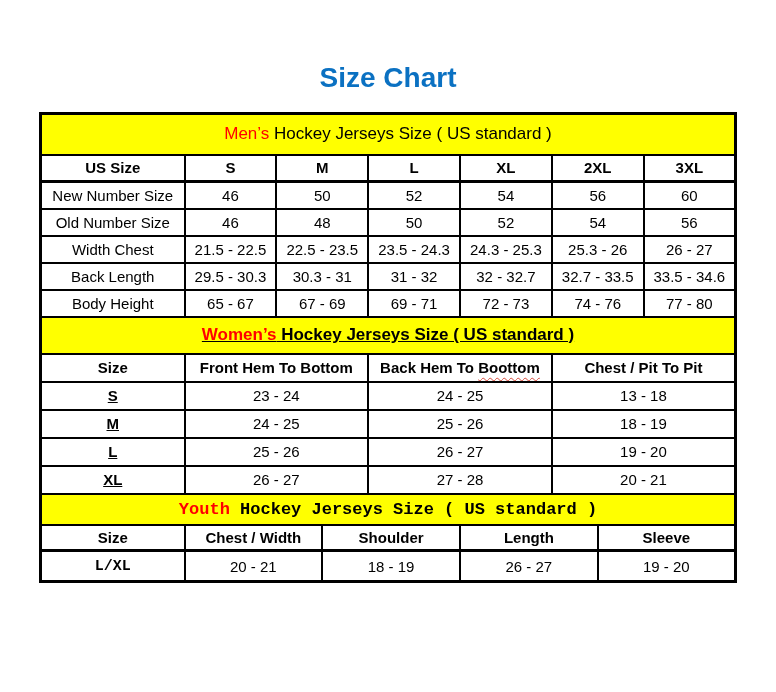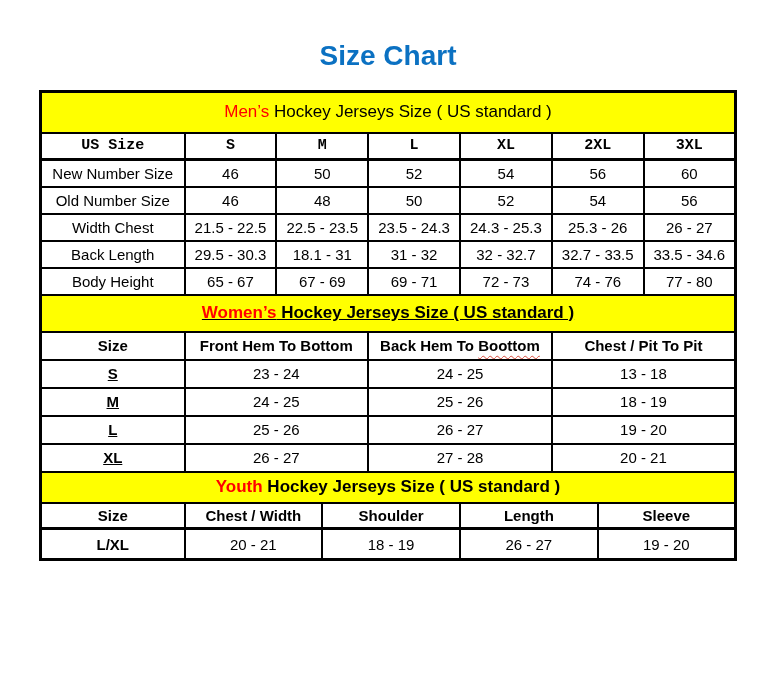--- a/index.html
+++ b/index.html
@@ -5,21 +5,21 @@
   * { box-sizing: border-box; }
   html, body { margin: 0; padding: 0; }
   body {
     width: 776px;
     height: 692px;
     background: #ffffff;
     font-family: "Liberation Sans", sans-serif;
     color: #000000;
     overflow: hidden;
   }
-  .page { width: 776px; height: 692px; padding-top: 40px; }
+  .page { width: 776px; height: 692px; padding-top: 62px; }
   .title {
     margin: 0 0 18px 0;
     text-align: center;
     font-size: 28px;
     font-weight: bold;
     color: #0B71C2;
     letter-spacing: 0px;
   }
   .chart {
     width: 558px;
@@ -48,33 +48,33 @@
 
   .band td {
     background: #FFFF00;
     font-weight: bold;
     font-size: 17px;
   }
   .band .hl { color: #FF0000; }
   .head th { font-weight: bold; }
 
   .men .band td { height: 41px; }
-  .men .head th { height: 27px; font-family: Liberation Mono, monospace; }
+  .men .head th { height: 27px; }
   .men tbody td { height: 27px; }
   .men tbody td:first-child { font-weight: normal; }
 
   .women .band td { height: 37px; }
   .women .head th { height: 28px; }
   .women tbody td { height: 28px; }
   .women tbody td:first-child { font-weight: bold; text-decoration: underline; }
 
   .youth .band td { height: 31px; }
   .youth .head th { height: 26px; }
   .youth tbody td { height: 31px; }
-  .youth tbody td:first-child { font-weight: bold; }
+  .youth tbody td:first-child { font-weight: bold; font-family: Liberation Mono, monospace; }
 
   .squiggle {
     text-decoration: underline wavy #D84B3C;
     text-decoration-thickness: 1px;
     text-underline-offset: 4px;
     text-decoration-skip-ink: none;
   }
   col.label-col { width: 144px; }
 </style>
 </head>
@@ -133,21 +133,21 @@
             <td>21.5 - 22.5</td>
             <td>22.5 - 23.5</td>
             <td>23.5 - 24.3</td>
             <td>24.3 - 25.3</td>
             <td>25.3 - 26</td>
             <td>26 - 27</td>
           </tr>
           <tr>
             <td>Back Length</td>
             <td>29.5 - 30.3</td>
-            <td>18.1 - 31</td>
+            <td>30.3 - 31</td>
             <td>31 - 32</td>
             <td>32 - 32.7</td>
             <td>32.7 - 33.5</td>
             <td>33.5 - 34.6</td>
           </tr>
           <tr>
             <td>Body Height</td>
             <td>65 - 67</td>
             <td>67 - 69</td>
             <td>69 - 71</td>

